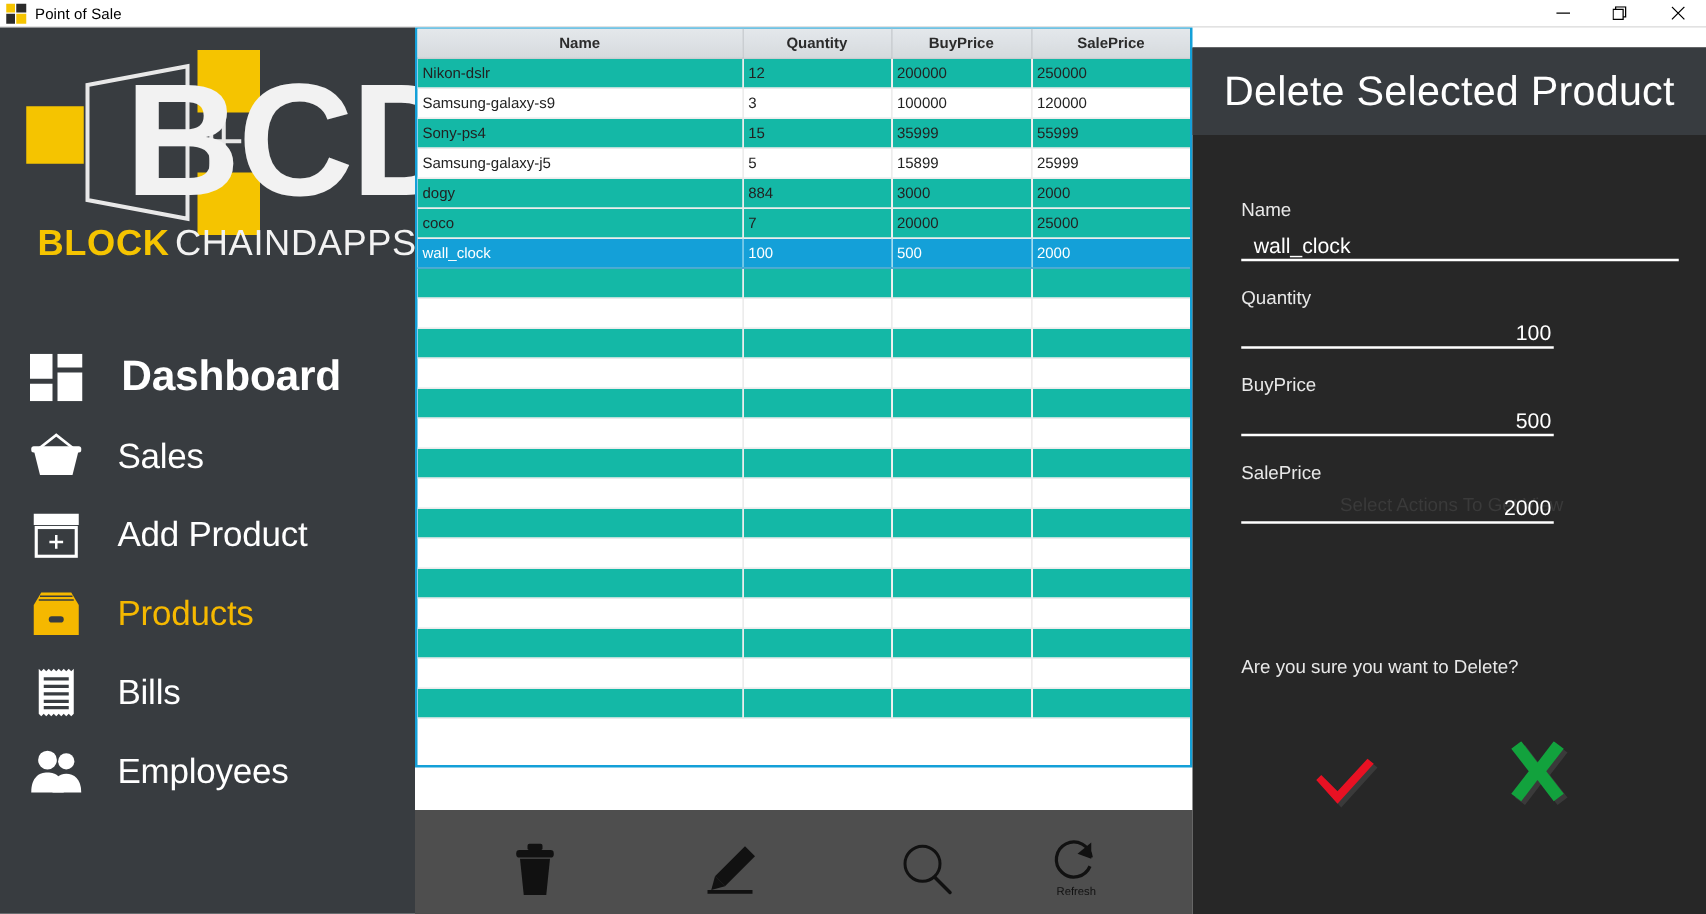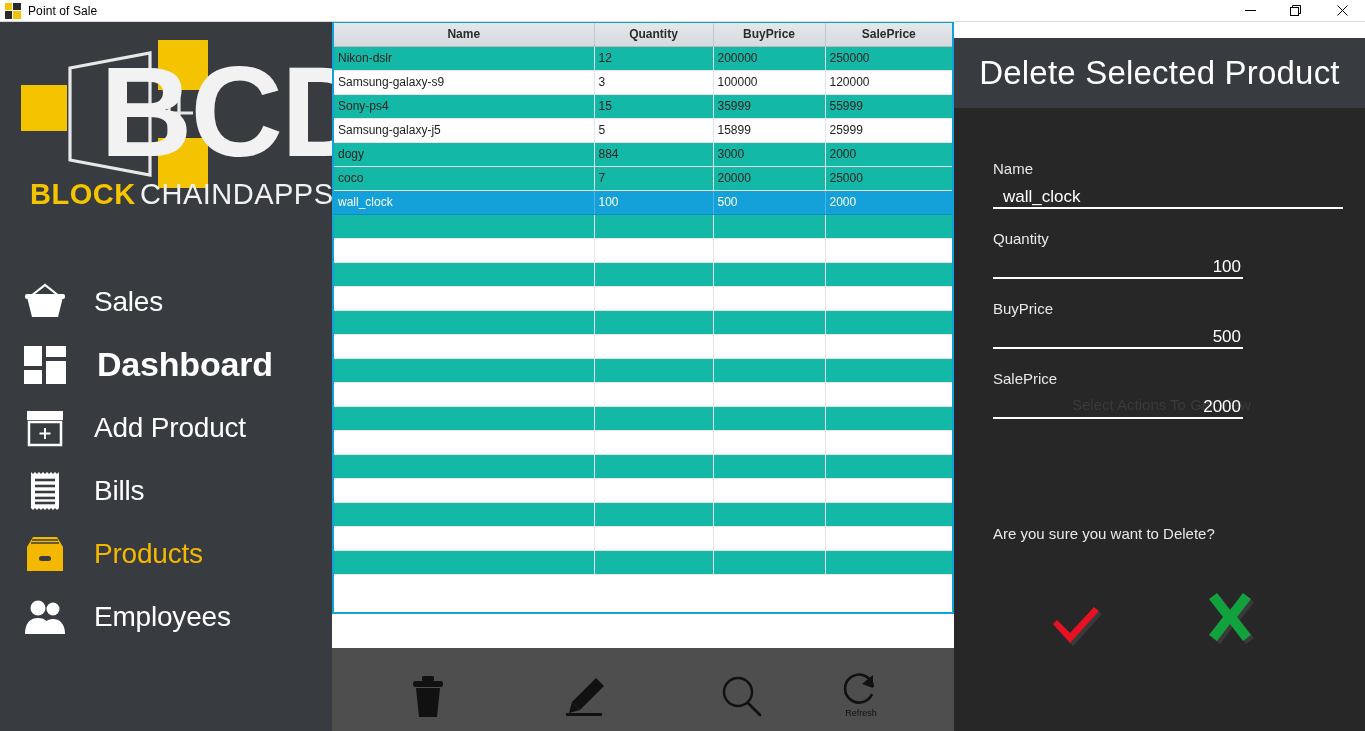--- a/index.html
+++ b/index.html
@@ -173,81 +173,81 @@
 
       <text x="82" y="121" font-family="'Liberation Sans', sans-serif" font-size="128" font-weight="bold" fill="#f2f2f2" letter-spacing="-2">BCD</text>
 
       <text x="12" y="169" font-family="'Liberation Sans', sans-serif" font-size="29" font-weight="bold" fill="#f5c400" letter-spacing="0.5">BLOCK</text>
       <text x="122" y="169" font-family="'Liberation Sans', sans-serif" font-size="29" font-weight="400" fill="#f2f2f2" letter-spacing="0.5">CHAINDAPPS</text>
     </svg>
   </div>
 
   <div class="menu">
 
-    <div class="menu-item">
-      <span class="menu-icon">
-        <svg width="44" height="38" viewBox="0 0 44 38">
-          <path d="M4 14 L40 14 L35 34 L9 34 Z" fill="#ffffff"></path>
-          <path d="M8 13 L22 2 L36 13" fill="none" stroke="#ffffff" stroke-width="2.2"></path>
-          <rect x="2" y="11" width="40" height="5" rx="2" fill="#ffffff"></rect>
-        </svg>
-      </span>
-      <span class="menu-label">Sales</span>
-    </div>
-
     <div class="menu-item dash">
       <span class="menu-icon">
         <svg width="42" height="38" viewBox="0 0 42 38">
           <rect x="0" y="0" width="18" height="20" fill="#ffffff"></rect>
           <rect x="22" y="0" width="20" height="11" fill="#ffffff"></rect>
           <rect x="0" y="24" width="18" height="14" fill="#ffffff"></rect>
           <rect x="22" y="15" width="20" height="23" fill="#ffffff"></rect>
         </svg>
       </span>
       <span class="menu-label">Dashboard</span>
     </div>
 
     <div class="menu-item">
       <span class="menu-icon">
+        <svg width="44" height="38" viewBox="0 0 44 38">
+          <path d="M4 14 L40 14 L35 34 L9 34 Z" fill="#ffffff"></path>
+          <path d="M8 13 L22 2 L36 13" fill="none" stroke="#ffffff" stroke-width="2.2"></path>
+          <rect x="2" y="11" width="40" height="5" rx="2" fill="#ffffff"></rect>
+        </svg>
+      </span>
+      <span class="menu-label">Sales</span>
+    </div>
+
+    <div class="menu-item">
+      <span class="menu-icon">
         <svg width="40" height="38" viewBox="0 0 40 38">
           <rect x="2" y="2" width="36" height="9" fill="#ffffff"></rect>
           <rect x="4" y="13" width="32" height="23" fill="none" stroke="#ffffff" stroke-width="2.5"></rect>
           <path d="M20 19 V30 M14.5 24.5 H25.5" stroke="#ffffff" stroke-width="2"></path>
         </svg>
       </span>
       <span class="menu-label">Add Product</span>
+    </div>
+
+    <div class="menu-item active">
+      <span class="menu-icon">
+        <svg width="42" height="38" viewBox="0 0 42 38">
+          <path d="M3 12 L9 2 L33 2 L39 12 Z" fill="#f5b800"></path>
+          <path d="M8 5 L34 5 M7 8 L35 8" stroke="#383c40" stroke-width="1.3"></path>
+          <rect x="3" y="12" width="36" height="24" fill="#f5b800"></rect>
+          <rect x="15" y="21" width="12" height="5" rx="2.5" fill="#383c40"></rect>
+        </svg>
+      </span>
+      <span class="menu-label">Products</span>
     </div>
 
     <div class="menu-item">
       <span class="menu-icon">
         <svg width="36" height="40" viewBox="0 0 36 40">
           <path d="M4 1 L6 3 L8 1 L10 3 L12 1 L14 3 L16 1 L18 3 L20 1 L22 3 L24 1 L26 3 L28 1 L30 3 L32 1
                    L32 37 L30 39 L28 37 L26 39 L24 37 L22 39 L20 37 L18 39 L16 37 L14 39 L12 37 L10 39 L8 37 L6 39 L4 37 Z" fill="#ffffff"></path>
           <g stroke="#383c40" stroke-width="2.6">
             <path d="M8 9 H28"></path>
               <path d="M8 15 H28"></path>
               <path d="M8 21 H28"></path>
               <path d="M8 27 H28"></path>
               <path d="M8 32 H28"></path>
           </g>
         </svg>
       </span>
       <span class="menu-label">Bills</span>
-    </div>
-
-    <div class="menu-item active">
-      <span class="menu-icon">
-        <svg width="42" height="38" viewBox="0 0 42 38">
-          <path d="M3 12 L9 2 L33 2 L39 12 Z" fill="#f5b800"></path>
-          <path d="M8 5 L34 5 M7 8 L35 8" stroke="#383c40" stroke-width="1.3"></path>
-          <rect x="3" y="12" width="36" height="24" fill="#f5b800"></rect>
-          <rect x="15" y="21" width="12" height="5" rx="2.5" fill="#383c40"></rect>
-        </svg>
-      </span>
-      <span class="menu-label">Products</span>
     </div>
 
     <div class="menu-item">
       <span class="menu-icon">
         <svg width="46" height="38" viewBox="0 0 46 38">
           <circle cx="16" cy="10" r="7.5" fill="#ffffff"></circle>
           <path d="M3 36 C3 24 9 20 16 20 C23 20 29 24 29 36 Z" fill="#ffffff"></path>
           <circle cx="31" cy="11" r="6.5" fill="#ffffff"></circle>
           <path d="M20 36 C20 25 25 21 31 21 C37 21 43 25 43 36 Z" fill="#ffffff"></path>
         </svg>

